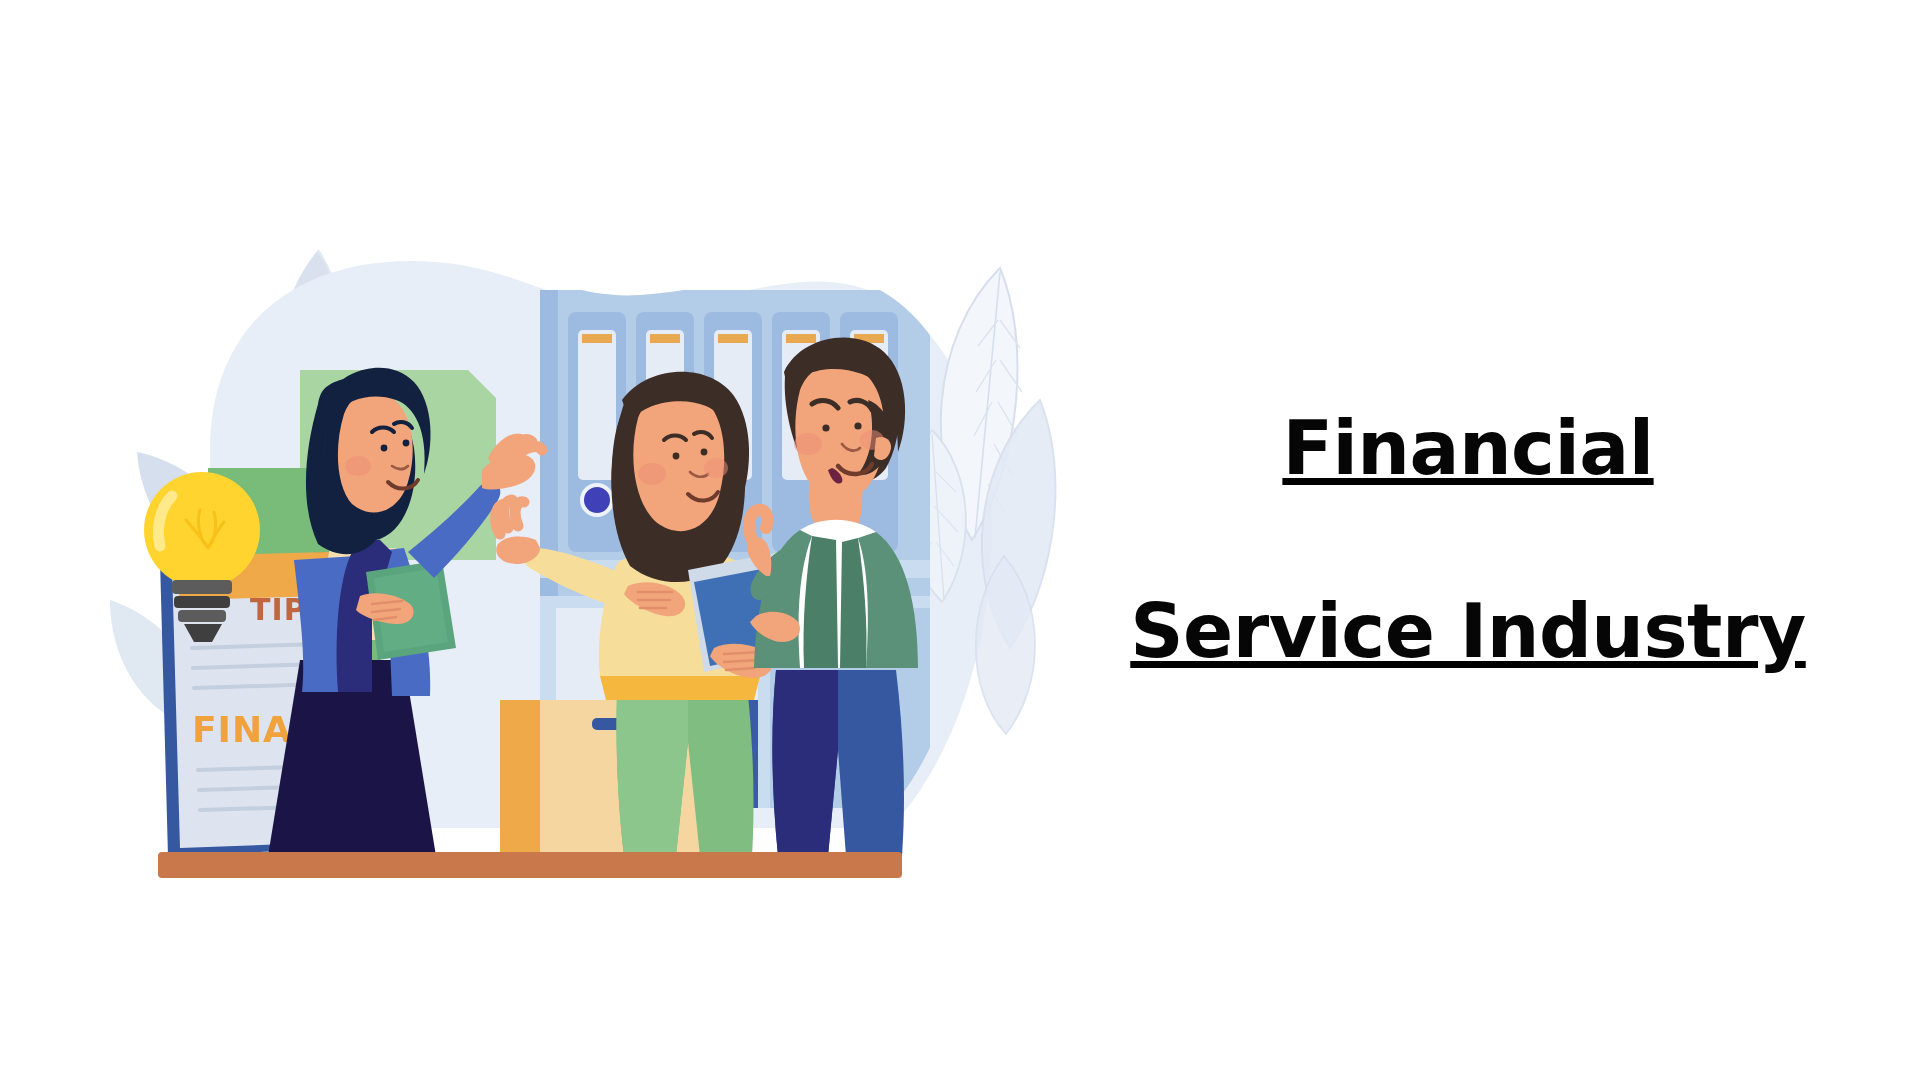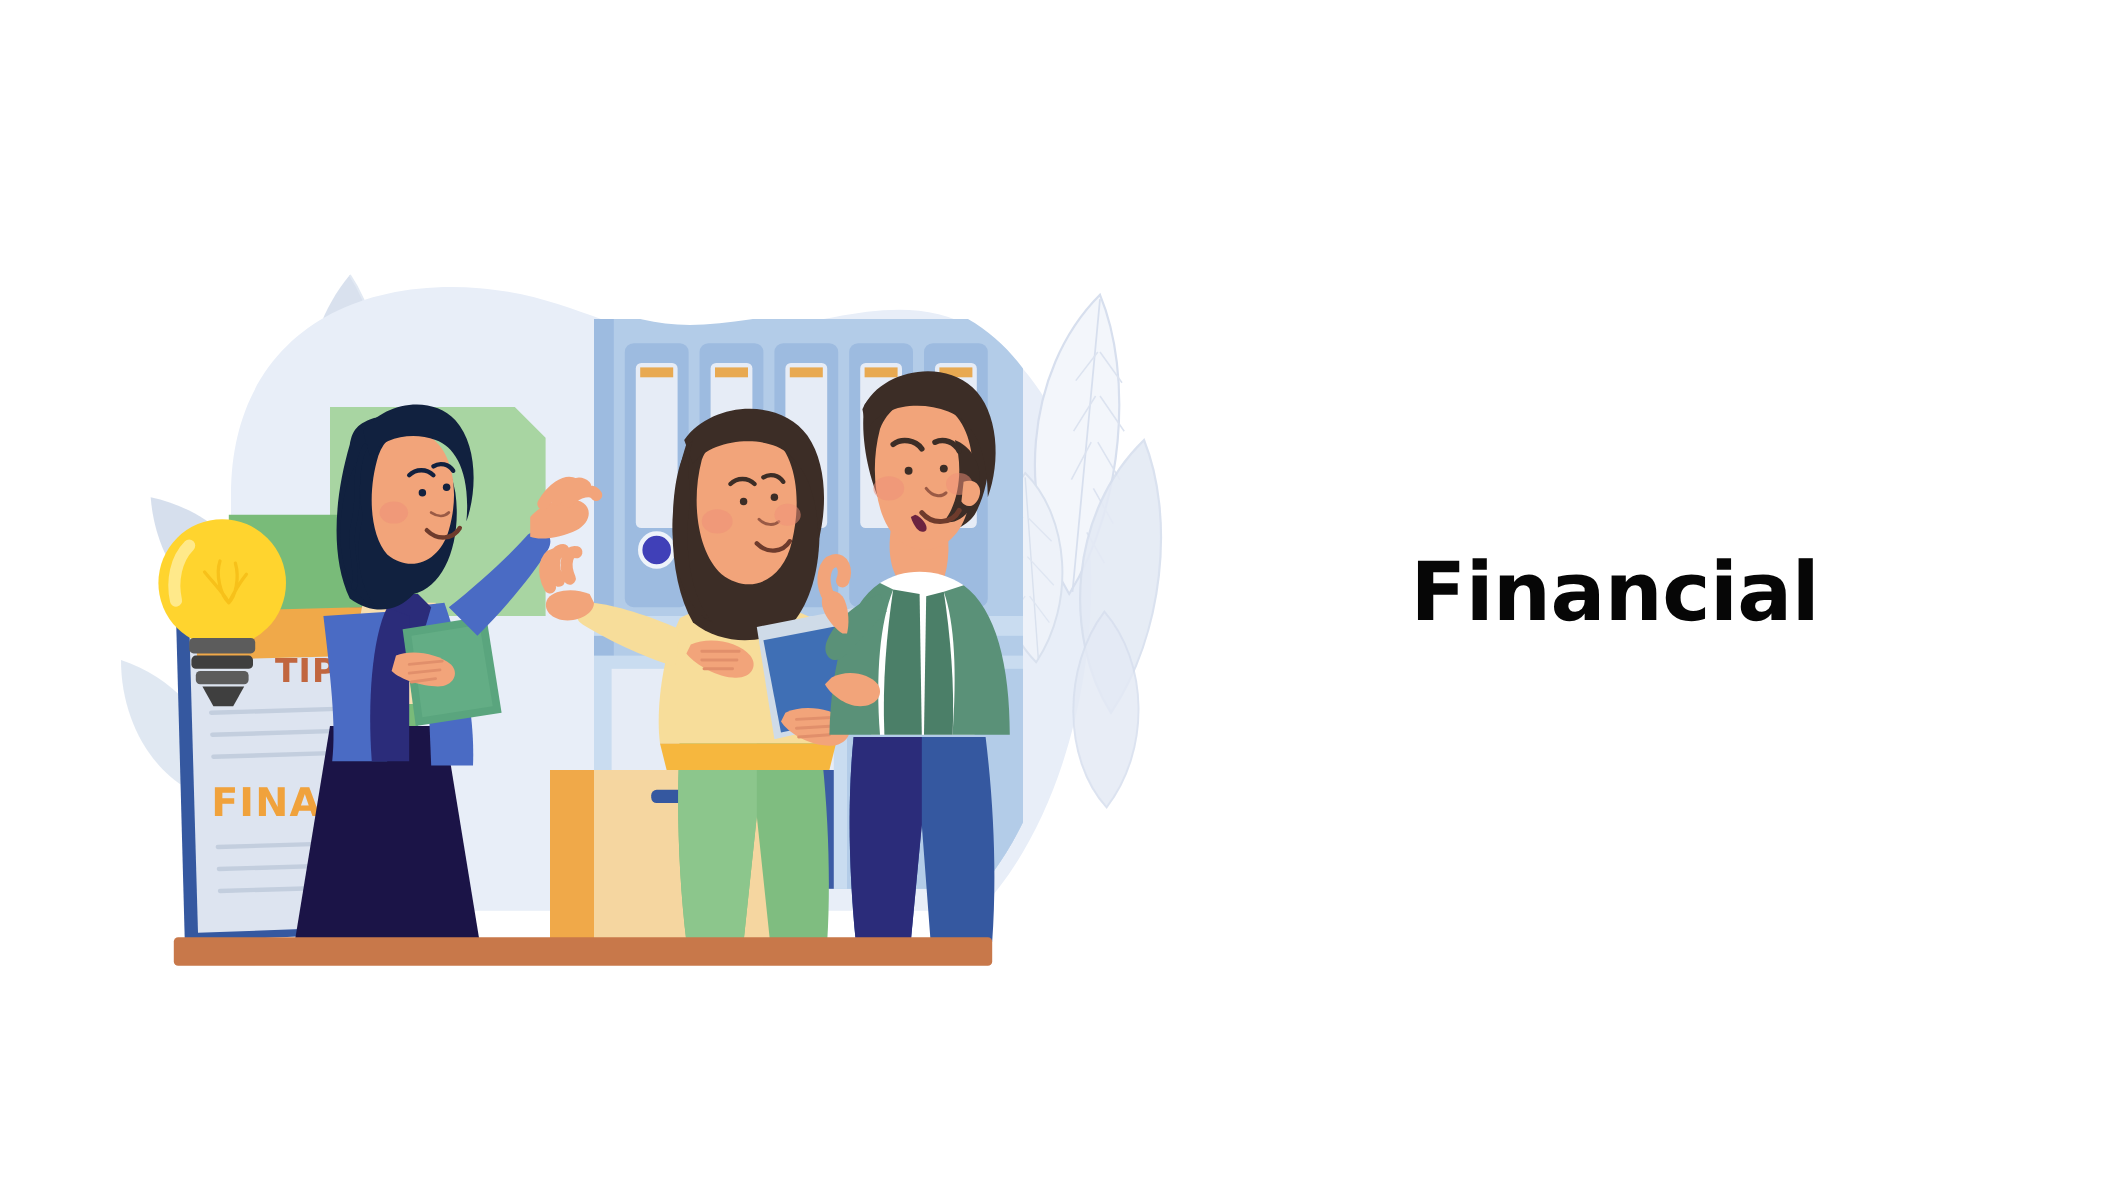--- a/index.html
+++ b/index.html
@@ -40,20 +40,21 @@
   
   #title-panel {
     position: relative;
     flex: 1 1 auto;
     height: 1080px;
     display: flex;
     flex-direction: column;
     justify-content: center;
     padding-right: 64px;
     box-sizing: border-box;
+    text-decoration: underline;
   }
   #page-title {
     margin: 0;
     text-align: center;
     color: #060606;
     font-family: "DejaVu Sans", sans-serif;
     font-weight: 700;
     font-size: 74px;
     line-height: 1.23;
     letter-spacing: -0.5px;
@@ -354,16 +355,17 @@
 
       <g>
         <rect x="158" y="852" width="744" height="26" rx="4" fill="#c8784a"></rect>
       </g>
     </svg>
   </div>
 
   <div id="title-panel">
     <h1 id="page-title">
       <span class="title-line">Financial</span>
+      <span class="title-line">Service Industry</span>
     </h1>
   </div>
 
 </div>
 
 </body></html>

